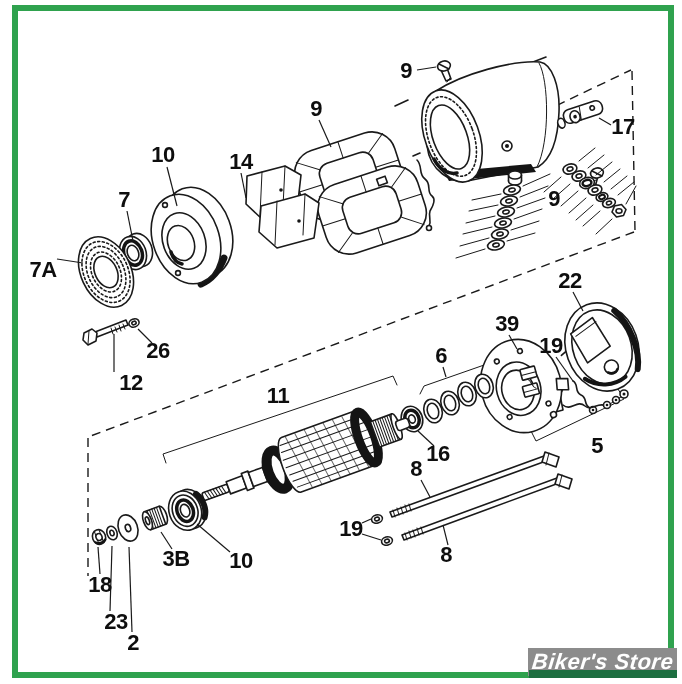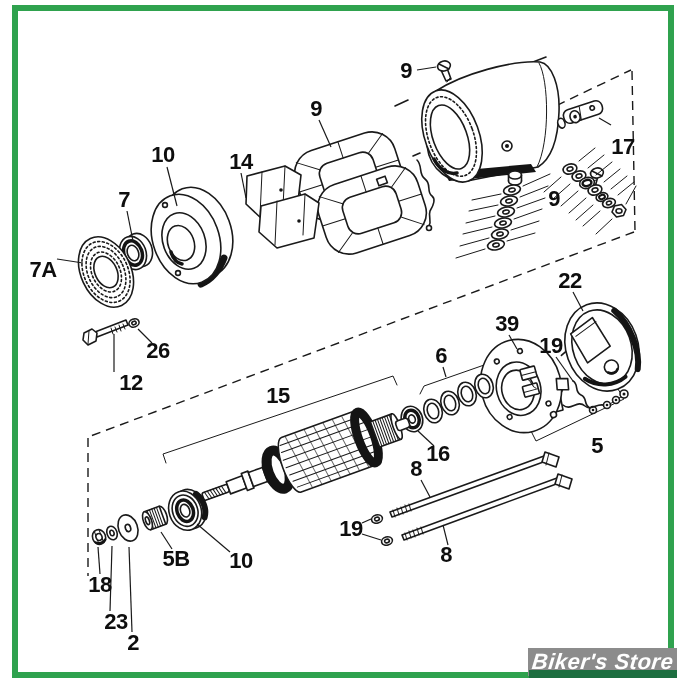--- a/index.html
+++ b/index.html
@@ -388,38 +388,38 @@
         <line x1="110" y1="611" x2="112" y2="546" stroke="#1a1a1a" stroke-width="1.2"></line>
         <line x1="132" y1="632" x2="129" y2="547" stroke="#1a1a1a" stroke-width="1.2"></line>
         <line x1="362" y1="523" x2="371" y2="519" stroke="#1a1a1a" stroke-width="1.2"></line>
         <line x1="362" y1="534" x2="381" y2="540" stroke="#1a1a1a" stroke-width="1.2"></line>
         <line x1="448" y1="545" x2="443" y2="525" stroke="#1a1a1a" stroke-width="1.2"></line>
       </g>
   </svg>
 
   <div style="position:absolute;left:0;top:0;width:682px;height:684px;">
       <div class="part-label" style="left: 406px; top: 71px;">9</div>
-      <div class="part-label" style="left: 623px; top: 127px; margin-top: 20px;">17</div>
+      <div class="part-label" style="left: 623px; top: 127px;">17</div>
       <div class="part-label" style="left: 316px; top: 109px;">9</div>
       <div class="part-label" style="left: 241px; top: 162px;">14</div>
       <div class="part-label" style="left: 163px; top: 155px;">10</div>
       <div class="part-label" style="left: 124px; top: 200px;">7</div>
       <div class="part-label" style="left: 43px; top: 270px;">7A</div>
       <div class="part-label" style="left: 554px; top: 199px;">9</div>
       <div class="part-label" style="left: 570px; top: 281px;">22</div>
       <div class="part-label" style="left: 507px; top: 324px;">39</div>
       <div class="part-label" style="left: 551px; top: 346px;">19</div>
       <div class="part-label" style="left: 441px; top: 356px;">6</div>
       <div class="part-label" style="left: 597px; top: 446px;">5</div>
       <div class="part-label" style="left: 438px; top: 454px;">16</div>
       <div class="part-label" style="left: 416px; top: 469px;">8</div>
-      <div class="part-label" style="left: 278px; top: 396px;">15</div>
+      <div class="part-label" style="left: 278px; top: 396px;">11</div>
       <div class="part-label" style="left: 114px; top: 383px; margin-left: 17px;">12</div>
       <div class="part-label" style="left: 158px; top: 351px;">26</div>
-      <div class="part-label" style="left: 176px; top: 559px;">5B</div>
+      <div class="part-label" style="left: 176px; top: 559px;">3B</div>
       <div class="part-label" style="left: 241px; top: 561px;">10</div>
       <div class="part-label" style="left: 100px; top: 585px; text-align: center;">18</div>
       <div class="part-label" style="left: 116px; top: 622px;">23</div>
       <div class="part-label" style="left: 133px; top: 643px;">2</div>
       <div class="part-label" style="left: 351px; top: 529px;">19</div>
       <div class="part-label" style="left: 446px; top: 555px;">8</div>
     </div>
 
   <div class="frame" style="border-color: rgb(47, 162, 78);"></div>
 

